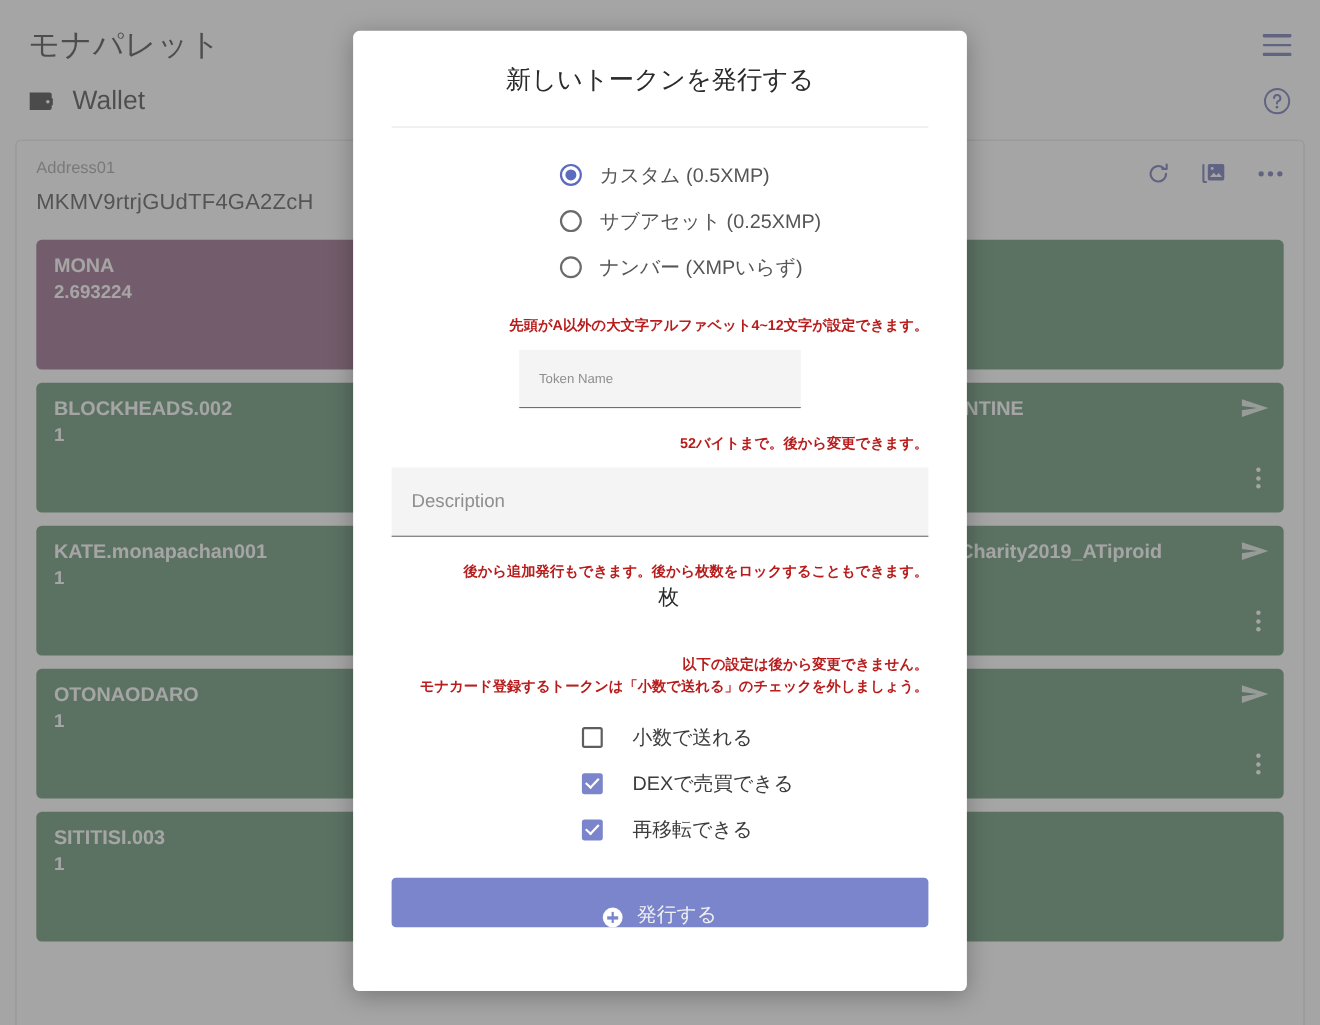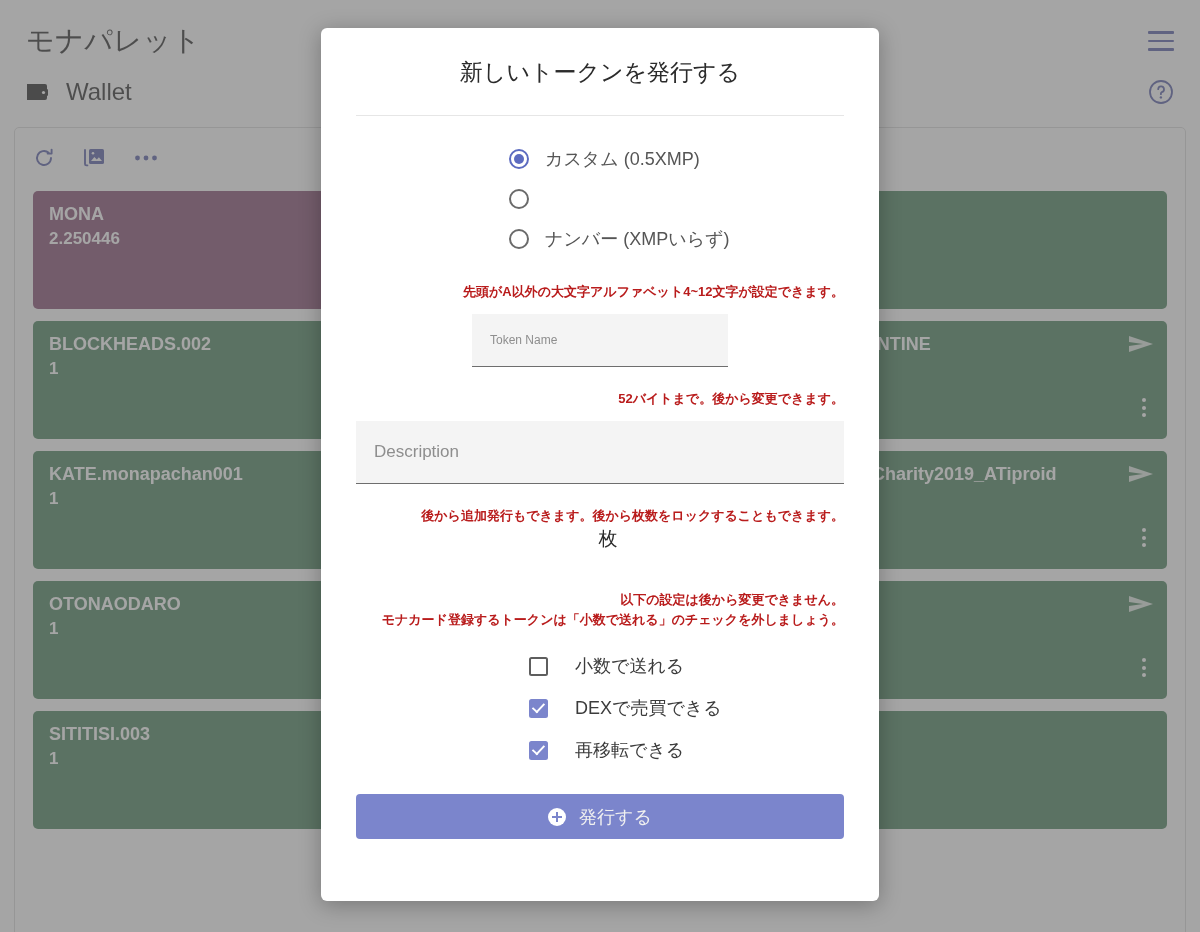--- a/index.html
+++ b/index.html
@@ -195,21 +195,21 @@
   }
   .check-label { font-size: 18px; color: #3c3c3c; white-space: nowrap; }
 
   .submit-wrap { padding-top: 23px; }
   .submit-btn {
     width: 100%;
     height: 45px;
     background: #7b85cc;
     border: none;
     border-radius: 4px;
-    display: flex; align-items: center; justify-content: center;
+    display: flex; align-items: flex-end; justify-content: center;
     gap: 13px;
     cursor: pointer;
   }
   .submit-btn .plus {
     width: 18px; height: 18px; border-radius: 50%;
     background: #ffffff; position: relative; flex: none;
   }
   .submit-btn .plus::before, .submit-btn .plus::after {
     content: ""; position: absolute; background: #7b85cc;
   }
@@ -246,20 +246,24 @@
       <svg width="26" height="26" viewBox="0 0 26 26">
         <circle cx="13" cy="13" r="11" fill="none" stroke="#4a51a0" stroke-width="1.8"></circle>
         <path d="M10.2 10.2a2.9 2.9 0 1 1 3.6 2.9c-.7.3-.9.8-.9 1.6v.5" fill="none" stroke="#4a51a0" stroke-width="1.8" stroke-linecap="round"></path>
         <circle cx="12.9" cy="18.4" r="1.2" fill="#4a51a0"></circle>
       </svg>
     </span>
   </div>
 
   <div class="addr-card">
     <div class="addr-top">
+      <div>
+        <div class="addr-name">Address01</div>
+        <div class="addr-value">MKMV9rtrjGUdTF4GA2ZcH</div>
+      </div>
       <div class="addr-actions">
         <span>
           <svg width="22" height="22" viewBox="0 0 22 22">
             <path d="M18 11a7 7 0 1 1-2.3-5.2" fill="none" stroke="#4a51a0" stroke-width="1.9" stroke-linecap="round"></path>
             <path d="M18.6 2.6 V6.6 H14.6" fill="none" stroke="#4a51a0" stroke-width="1.9" stroke-linecap="round" stroke-linejoin="round"></path>
           </svg>
         </span>
         <span>
           <svg width="23" height="23" viewBox="0 0 23 23">
             <path d="M2 4 v14 a1.4 1.4 0 0 0 1.4 1.4 h1" fill="none" stroke="#4a51a0" stroke-width="1.9" stroke-linecap="round"></path>
@@ -275,21 +279,21 @@
             <circle cx="20.5" cy="4" r="2.4" fill="#4a51a0"></circle>
           </svg>
         </span>
       </div>
     </div>
 
     <div class="token-grid">
 
       <div class="token-card mona">
         <div class="token-name">MONA</div>
-        <div class="token-amount">2.250446</div>
+        <div class="token-amount">2.693224</div>
       </div>
       <div class="token-card">
         <div class="token-name"></div>
         <div class="token-amount"></div>
       </div>
       <div class="token-card">
         <div class="token-name"></div>
         <div class="token-amount"></div>
       </div>
 
@@ -385,20 +389,21 @@
   <div class="modal-title">新しいトークンを発行する</div>
   <div class="modal-rule"></div>
 
   <div class="radio-group">
     <div class="radio-row">
       <span class="radio checked"></span>
       <span class="radio-label">カスタム (0.5XMP)</span>
     </div>
     <div class="radio-row">
       <span class="radio"></span>
+      <span class="radio-label">サブアセット (0.25XMP)</span>
     </div>
     <div class="radio-row">
       <span class="radio"></span>
       <span class="radio-label">ナンバー (XMPいらず)</span>
     </div>
   </div>
 
   <div style="padding-top:22px;">
     <div class="hint">先頭がA以外の大文字アルファベット4~12文字が設定できます。</div>
     <div class="field-wrap">

